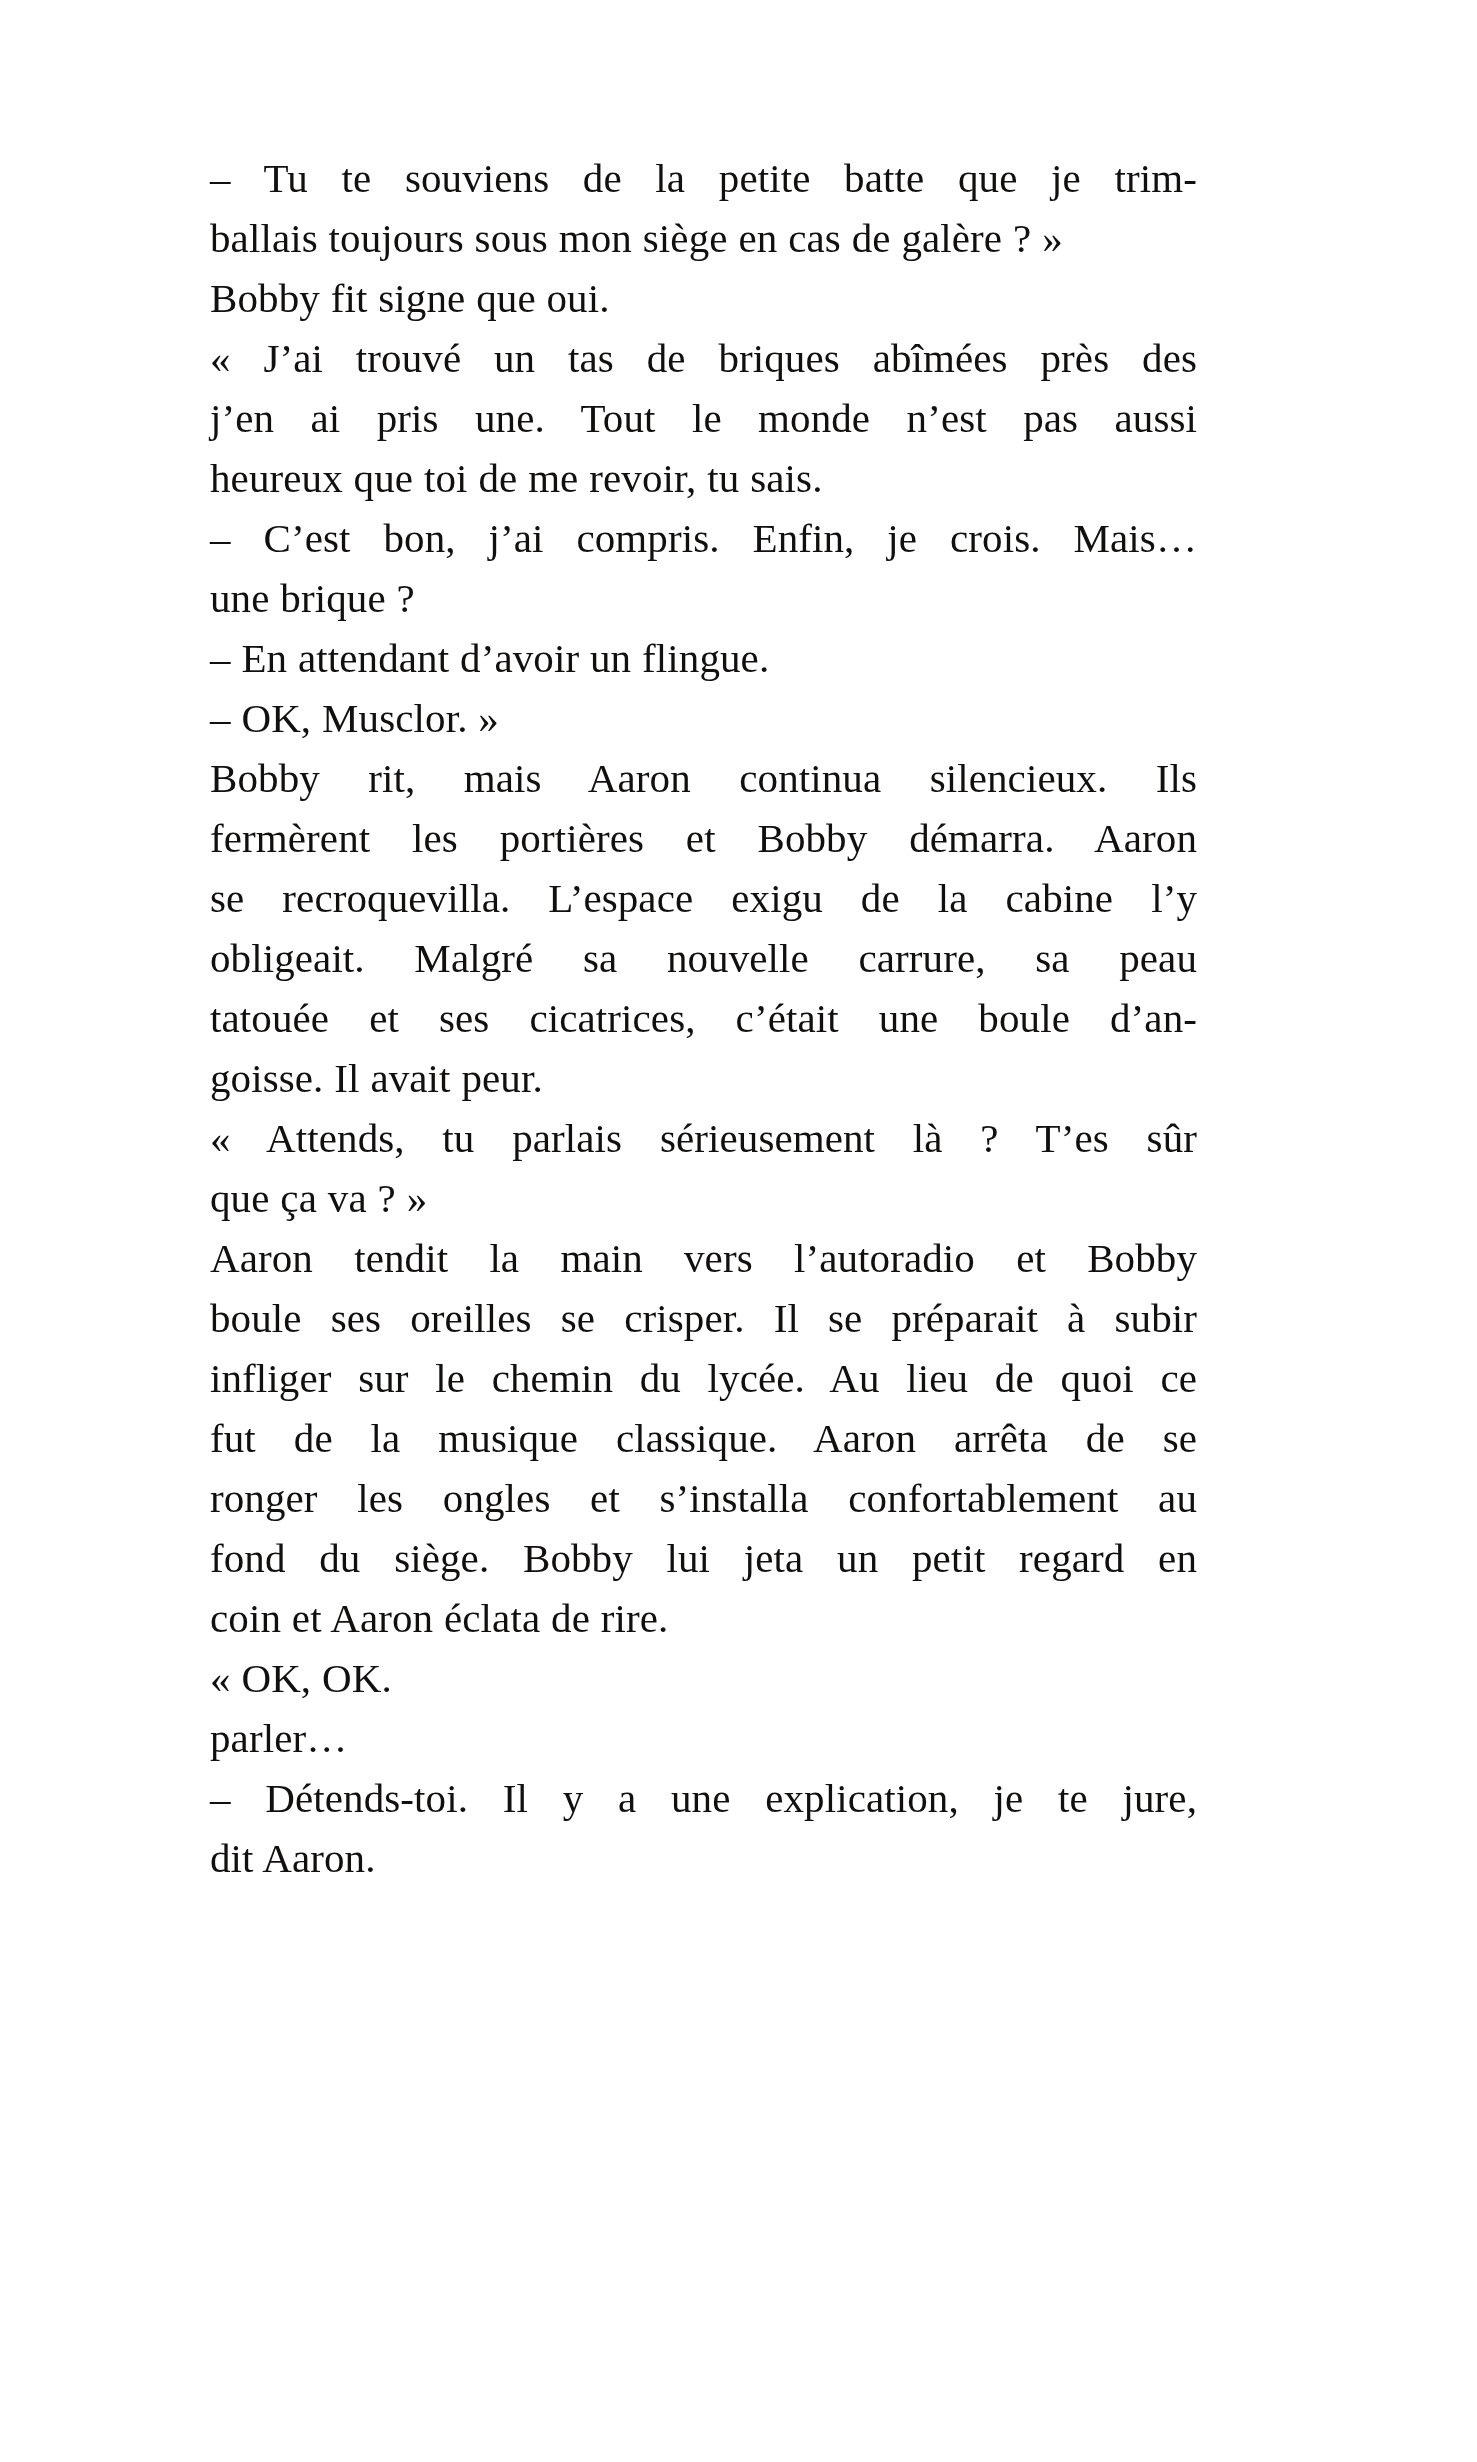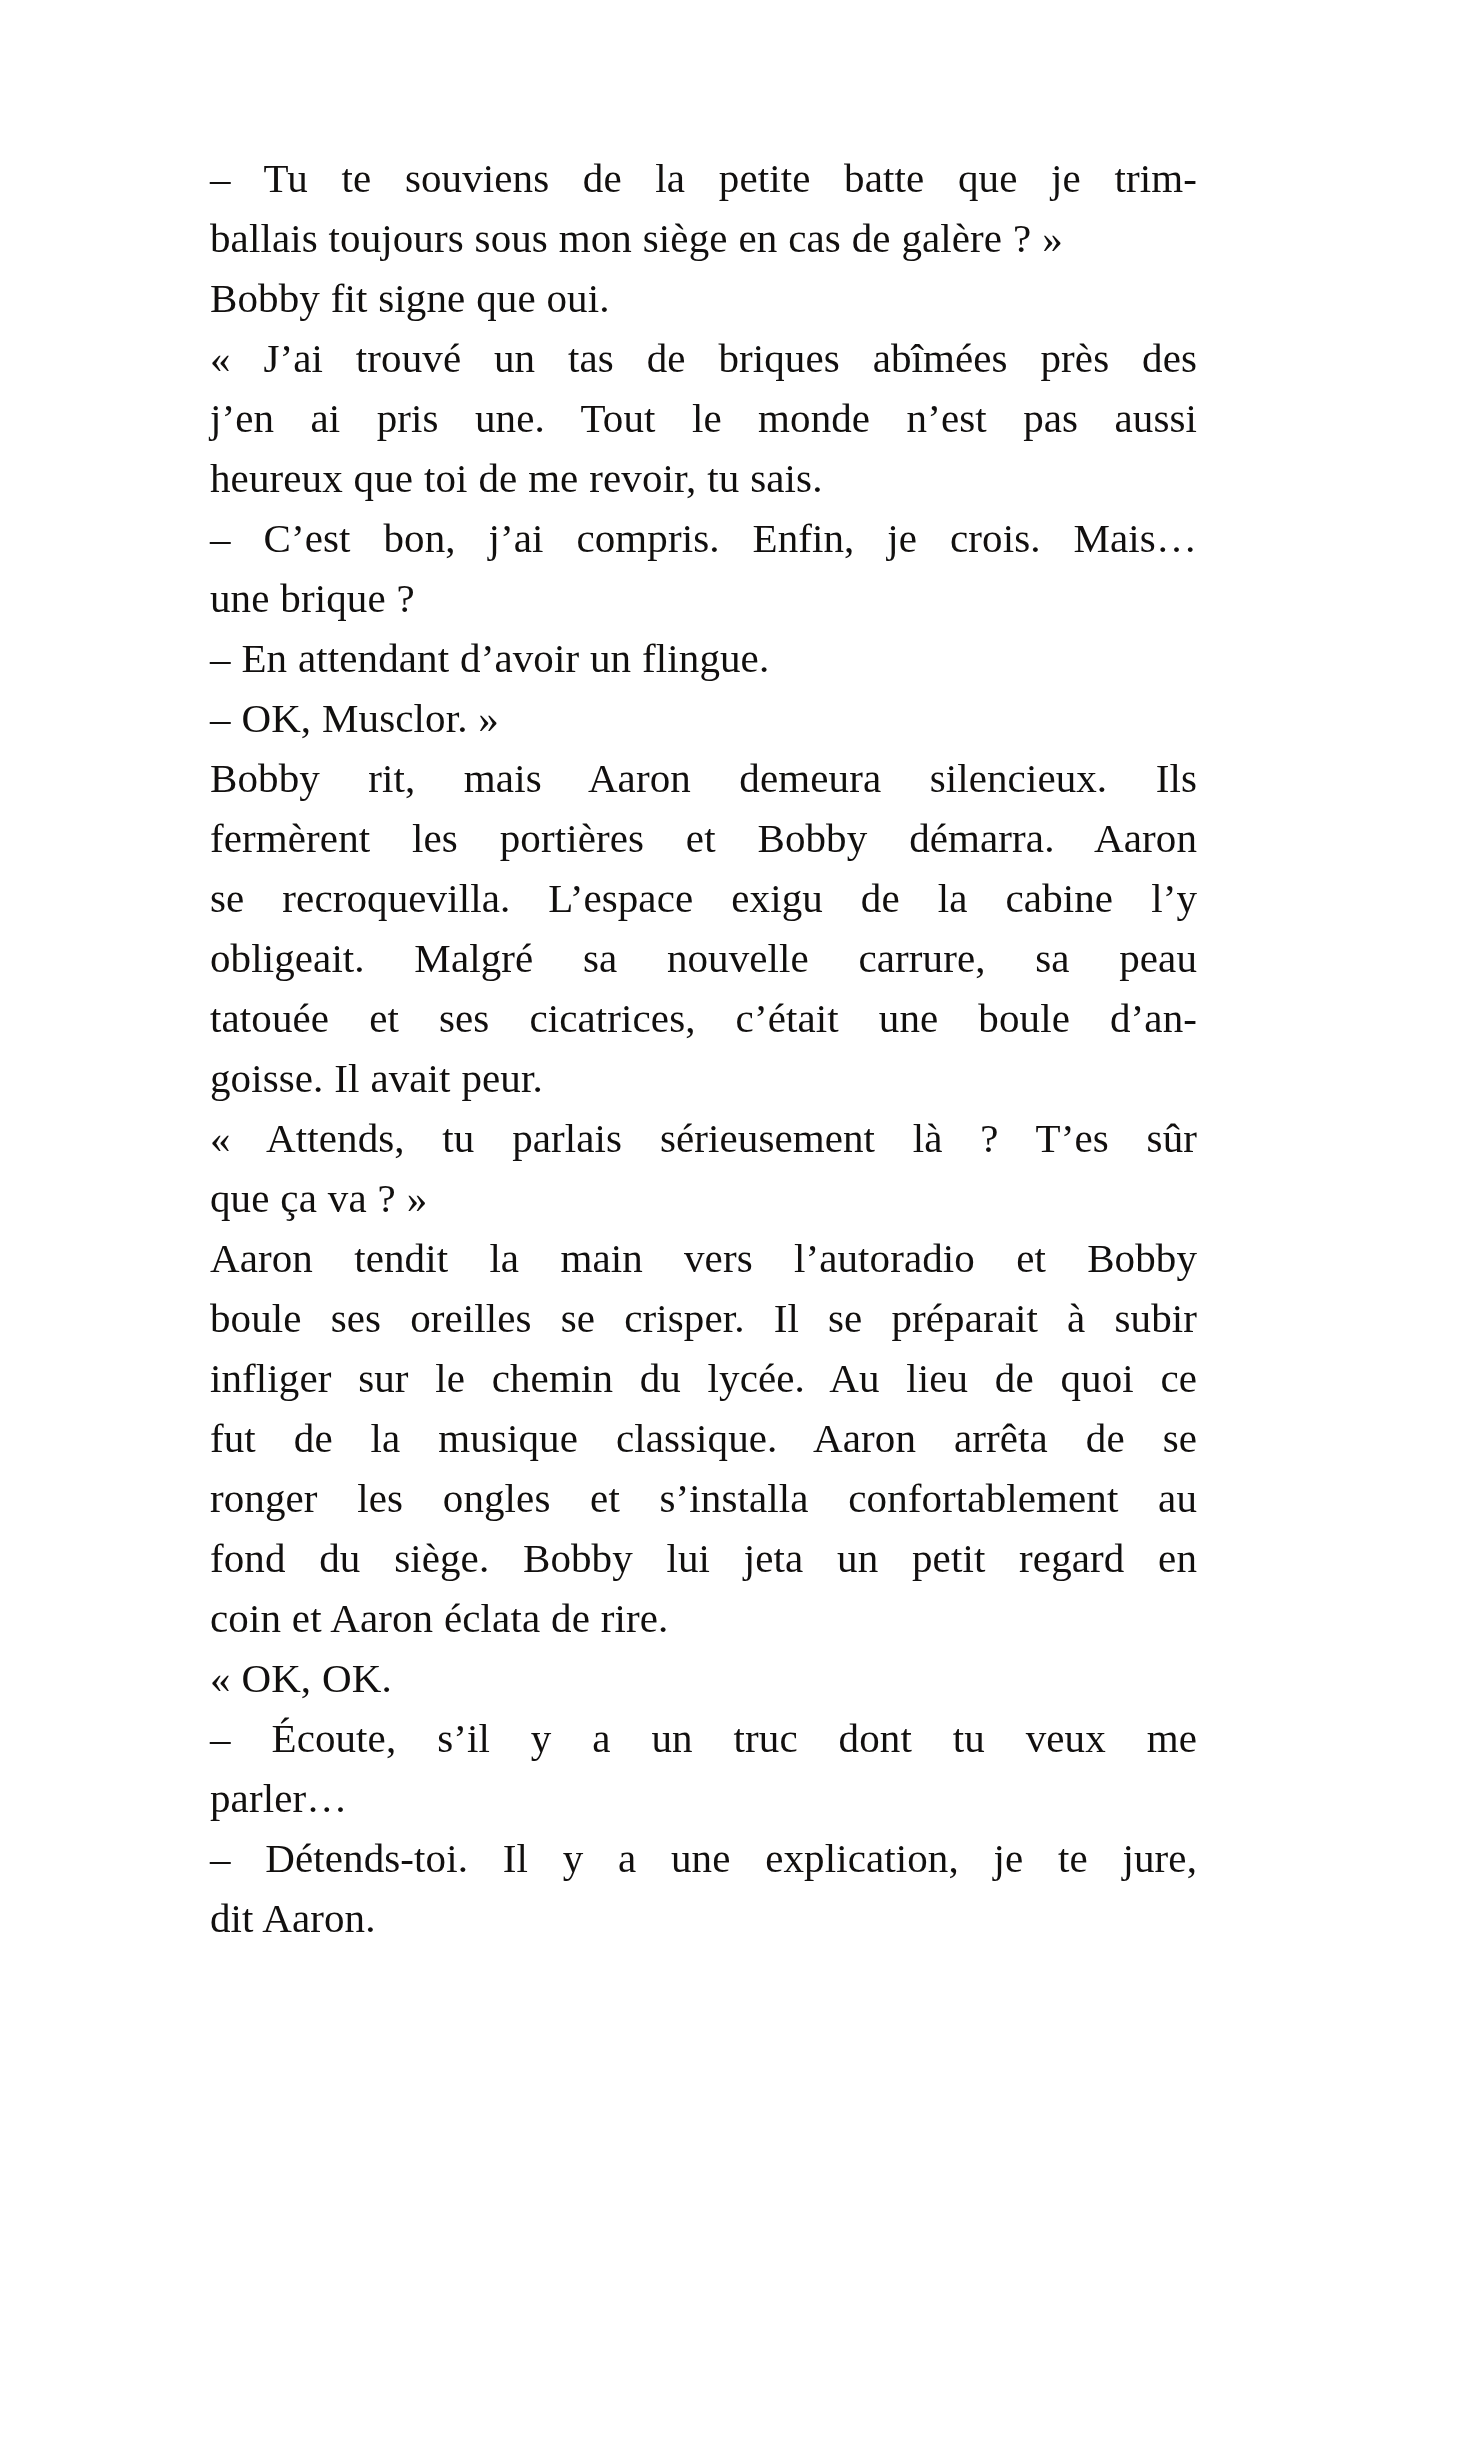--- a/index.html
+++ b/index.html
@@ -94,21 +94,21 @@
 
     <p class="para">
       <span class="line last indent">– En attendant d’avoir un flingue.</span>
     </p>
 
     <p class="para">
       <span class="line last indent">– OK, Musclor. »</span>
     </p>
 
     <p class="para">
-      <span class="line indent">Bobby rit, mais Aaron demeura silencieux. Ils</span>
+      <span class="line indent">Bobby rit, mais Aaron continua silencieux. Ils</span>
         <span class="line">fermèrent les portières et Bobby démarra. Aaron</span>
         <span class="line">se recroquevilla. L’espace exigu de la cabine l’y</span>
         <span class="line">obligeait. Malgré sa nouvelle carrure, sa peau</span>
         <span class="line">tatouée et ses cicatrices, c’était une boule d’an-</span>
         <span class="line last">goisse. Il avait peur.</span>
     </p>
 
     <p class="para">
       <span class="line indent">« Attends, tu parlais sérieusement là ? T’es sûr</span>
         <span class="line last">que ça va ? »</span>
@@ -122,21 +122,20 @@
         <span class="line">ronger les ongles et s’installa confortablement au</span>
         <span class="line">fond du siège. Bobby lui jeta un petit regard en</span>
         <span class="line last">coin et Aaron éclata de rire.</span>
     </p>
 
     <p class="para">
       <span class="line last indent">« OK, OK.</span>
     </p>
 
     <p class="para">
-      <span class="line indent">– Écoute, s’il y a un truc dont tu veux me</span>
         <span class="line last">parler…</span>
     </p>
 
     <p class="para">
       <span class="line indent">– Détends-toi. Il y a une explication, je te jure,</span>
         <span class="line last">dit Aaron.</span>
     </p>
 
   </div>
 

